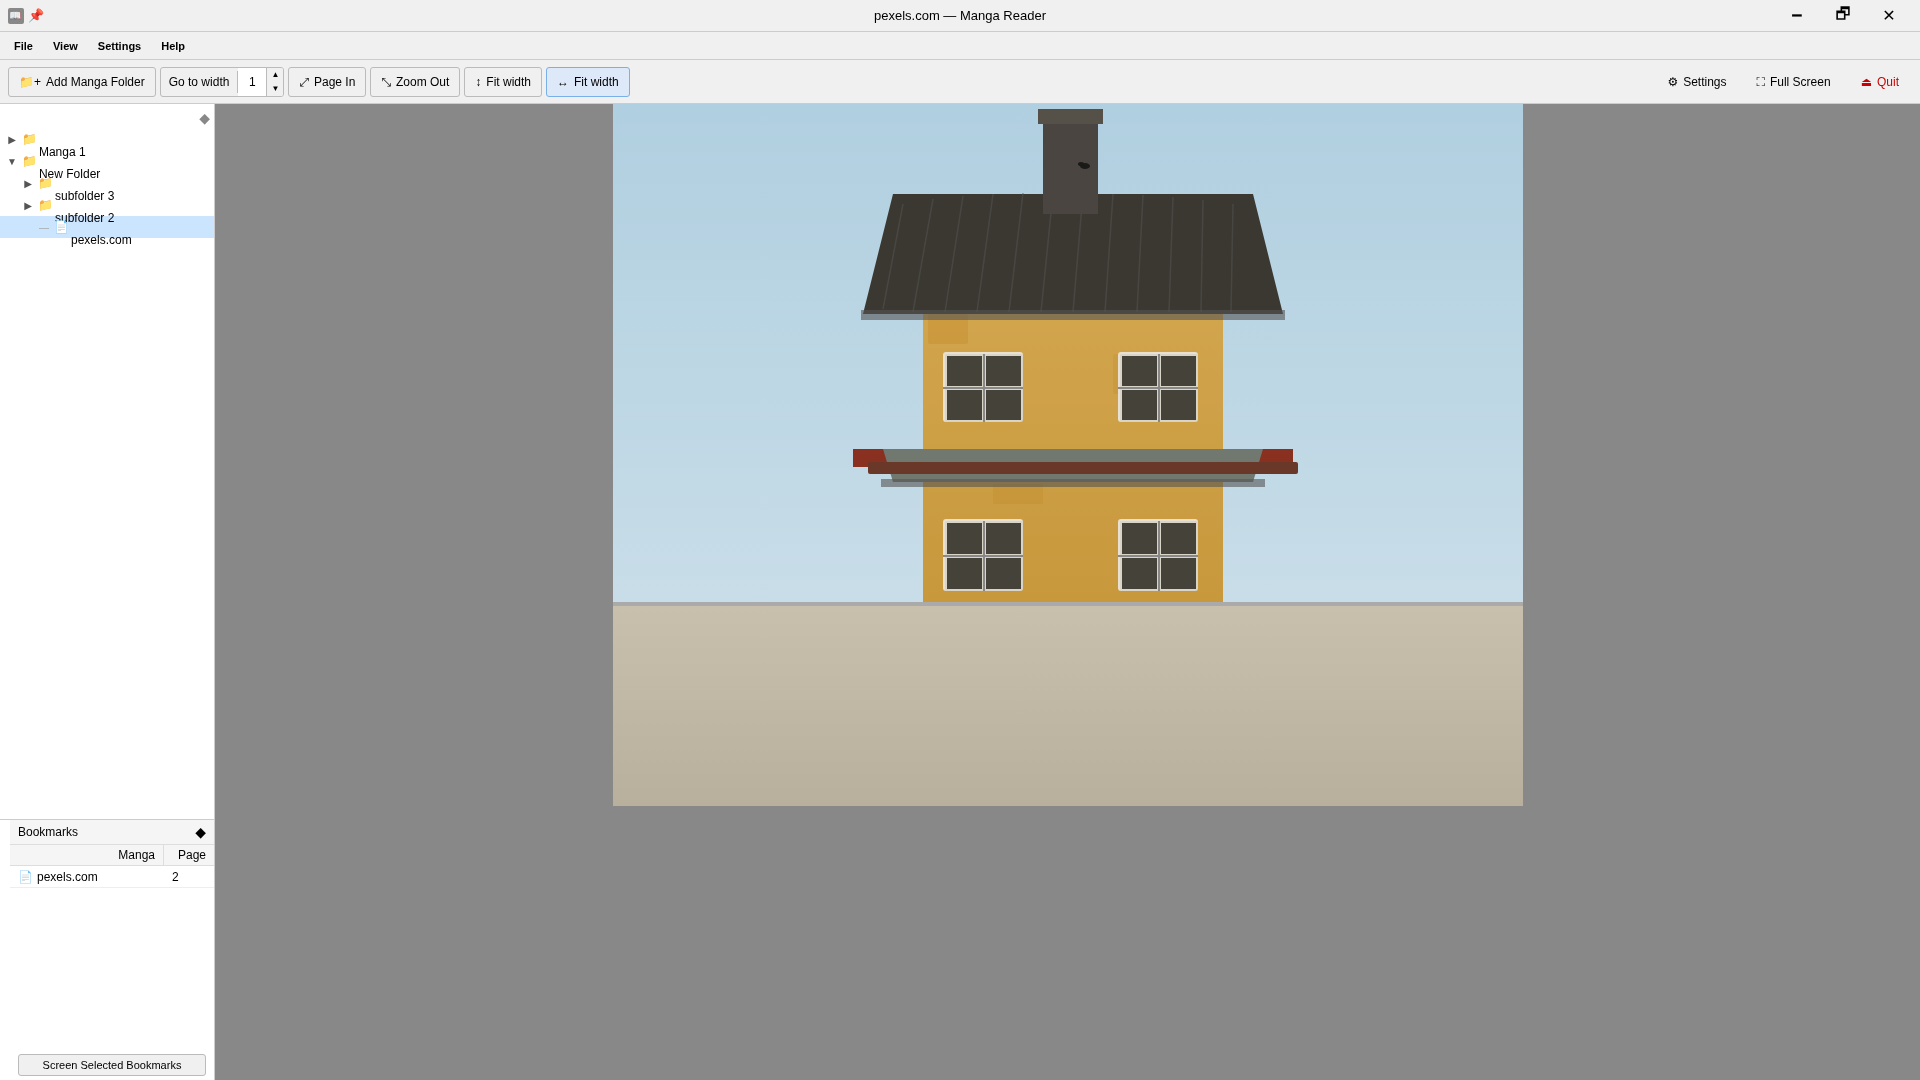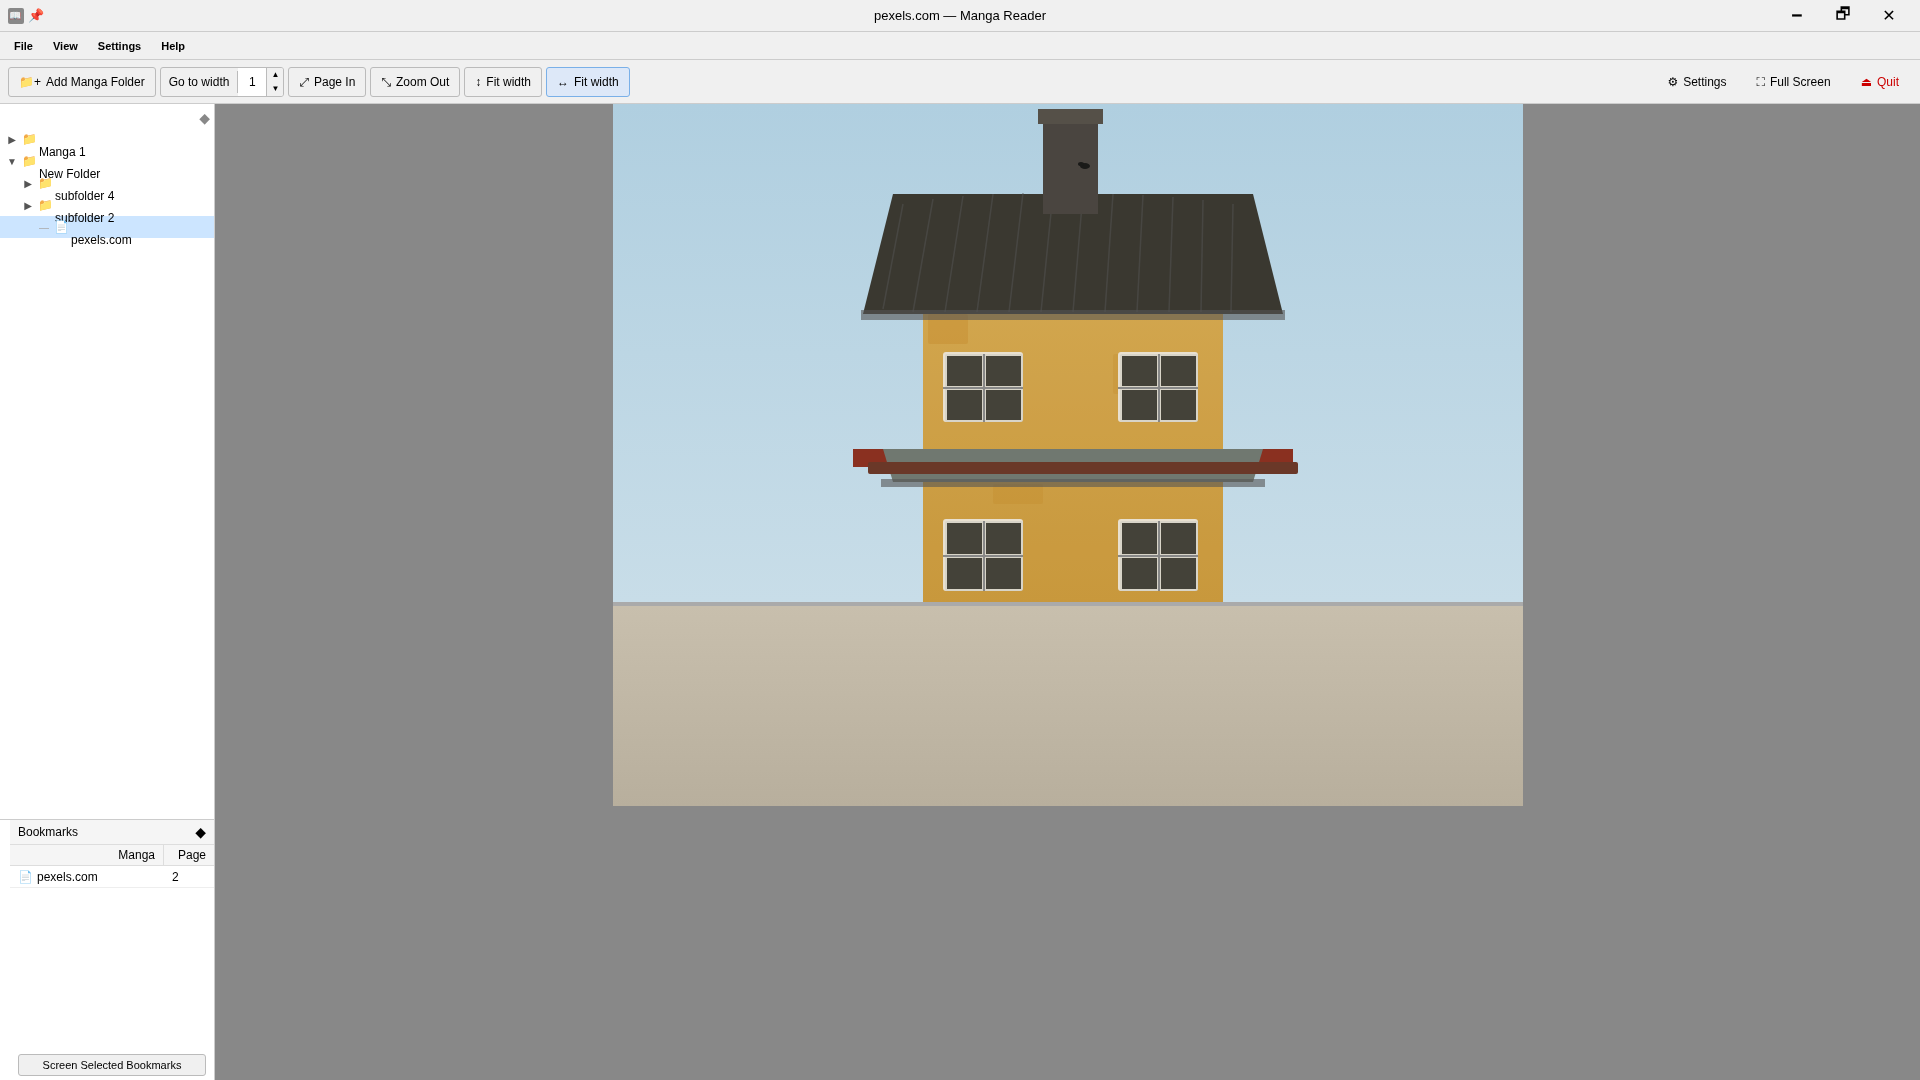--- a/index.html
+++ b/index.html
@@ -179,21 +179,21 @@
 
       <div class="tree-item indent1">
         <span class="tree-toggle">▼</span>
         <span class="tree-icon">📁</span>
         <span class="tree-label">New Folder</span>
       </div>
 
       <div class="tree-item indent2">
         <span class="tree-toggle">▶</span>
         <span class="tree-icon">📁</span>
-        <span class="tree-label">subfolder 4</span>
+        <span class="tree-label">subfolder 3</span>
       </div>
 
       <div class="tree-item indent2">
         <span class="tree-toggle">▶</span>
         <span class="tree-icon">📁</span>
         <span class="tree-label">subfolder 2</span>
       </div>
 
       <div class="tree-item indent3 selected">
         <span class="tree-toggle" style="color:#aaa;">—</span>

